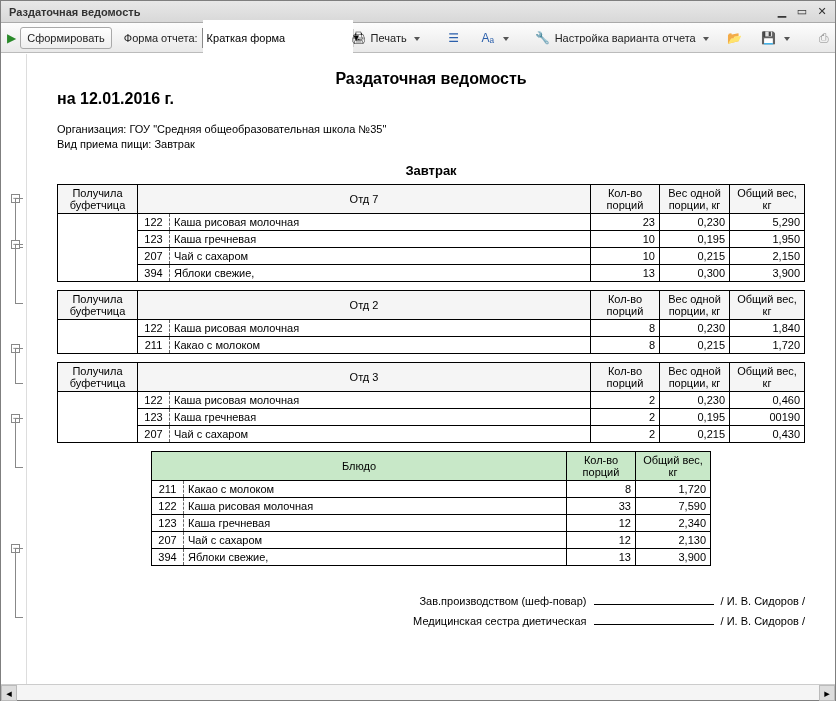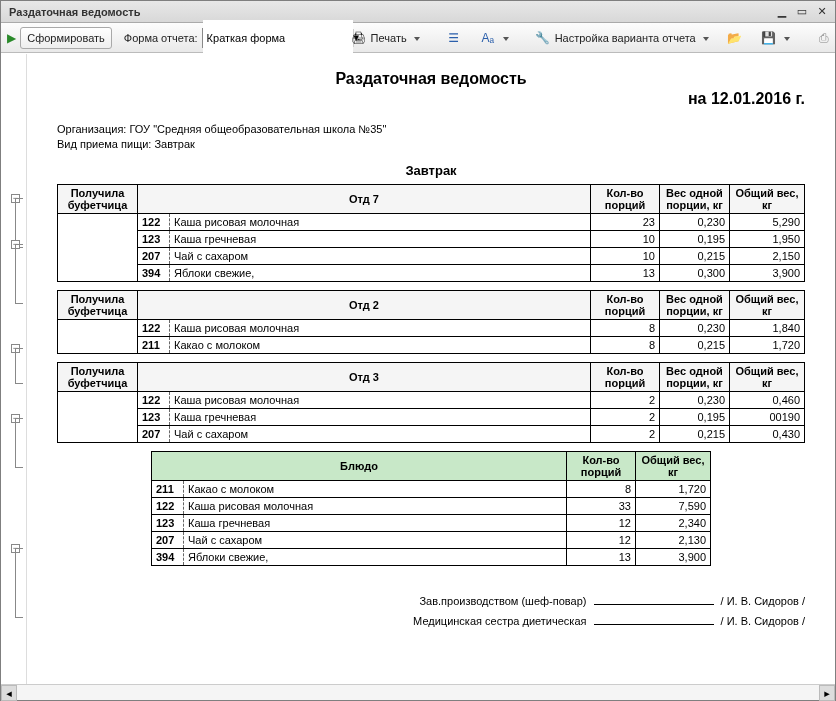--- a/index.html
+++ b/index.html
@@ -19,29 +19,29 @@
   .icon { display: inline-flex; width: 16px; height: 16px; align-items: center; justify-content: center; font-size: 12px; }
   .green-play { color: #2a8a2a; }
   .orange-wrench { color: #d08028; }
   .blue { color: #2b5fab; }
   .content-wrap { flex: 1; display: flex; overflow: hidden; background:#fff; border-top:1px solid #fff; }
   .gutter { width: 26px; background: #fff; border-right: 1px solid #ddd; position: relative; }
   .gutter .collap { position: absolute; left: 10px; width: 9px; height: 9px; border: 1px solid #888; background: #fff; font-size: 9px; line-height: 7px; text-align: center; color: #555; cursor: pointer; }
   .gutter .bracket { position:absolute; left:14px; width:8px; border-left:1px solid #888; border-top:1px solid #888; border-bottom:1px solid #888; }
   .page { flex: 1; overflow: auto; padding: 16px 30px 20px 30px; background: #fff; color:#000; }
   h2.doc-title { text-align: center; margin: 0; font-size: 16px; font-weight: bold; }
-  h2.doc-date { text-align: right; margin: 2px 0 14px 0; font-size: 16px; font-weight: bold; }
+  h2.doc-date { text-align: left; margin: 2px 0 14px 0; font-size: 16px; font-weight: bold; }
   .meta { font-size: 11px; margin-bottom: 10px; line-height: 1.4; }
   h3.section { text-align: center; font-size: 13px; font-weight: bold; margin: 10px 0 6px 0; }
   table.grid { border-collapse: collapse; width: 100%; table-layout: fixed; margin-bottom: 8px; }
   table.grid th, table.grid td { border: 1px solid #000; padding: 2px 4px; font-size: 11px; vertical-align: middle; }
-  table.grid th { background: #f5f5f5; text-align: center; font-weight: bold; }
+  table.grid th { background: #f5f5f5; text-align: center; font-weight: normal; }
   table.grid th.green { background: #c8e8c8; }
   .col-buf { width: 80px; }
-  .col-code { width: 32px; text-align: left; border-right: 1px dashed #666 !important; font-weight: bold; }
+  .col-code { width: 32px; text-align: center; border-right: 1px dashed #666 !important; }
   .col-name { }
   .col-qty { width: 69px; text-align: right; }
   .col-w1 { width: 70px; text-align: right; }
   .col-w2 { width: 75px; text-align: right; }
   td.col-buf { border-right:1px solid #000; }
   td.noleft { border-left: none !important; }
   .signatures { margin-top: 26px; text-align: right; font-size: 11px; line-height: 1.8; }
   .signatures .line { display:inline-block; border-bottom:1px solid #000; width:120px; vertical-align:baseline; margin:0 4px; }
   .scrollbar-h { height:16px; background:#eee; border-top:1px solid #ccc; display:flex; }
   .scrollbar-h .arrow { width:16px; height:16px; display:flex; align-items:center; justify-content:center; background:#ddd; border:1px solid #bbb; cursor:pointer; }

